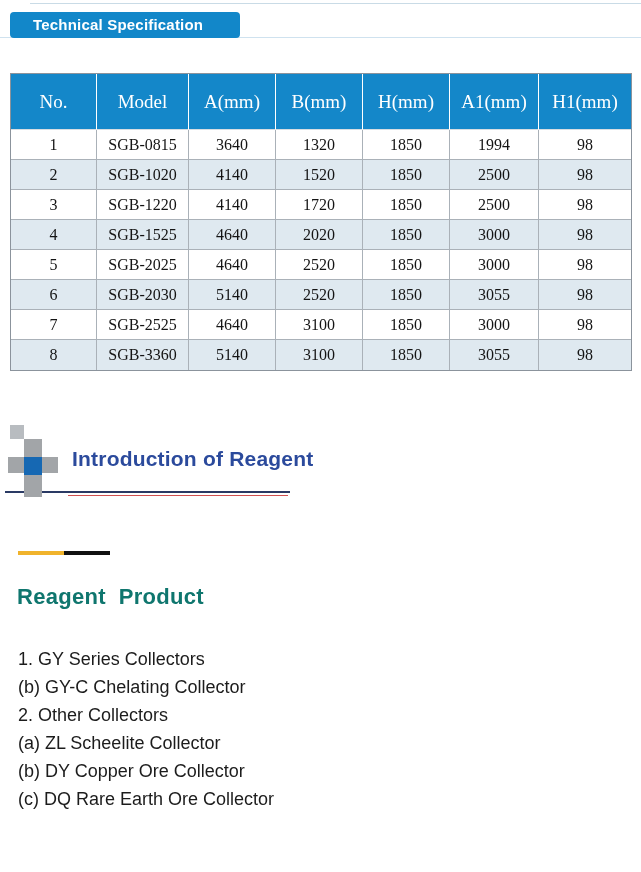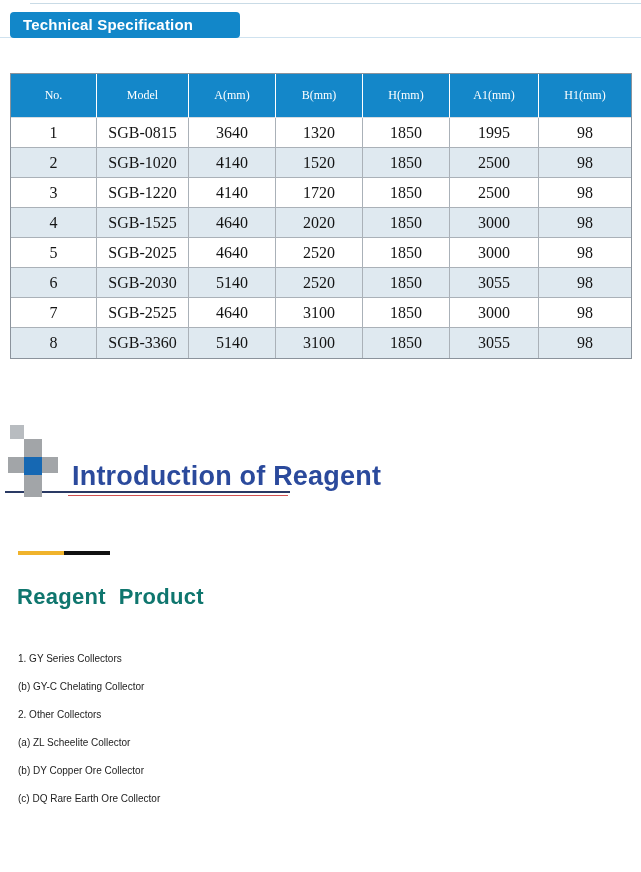--- a/index.html
+++ b/index.html
@@ -17,43 +17,43 @@
     height: 1px; background: #c9dbe6;
   }
   .banner {
     position: absolute; top: 12px; left: 10px;
     width: 230px; height: 26px;
     background: #1287c9;
     border-radius: 4px;
     color: #ffffff;
     font-size: 15px; font-weight: bold;
     line-height: 26px;
-    padding-left: 13px;
+    padding-left: 23px;
     letter-spacing: 0.2px;
     z-index: 2;
   }
   .banner-rule {
     position: absolute; top: 37px; left: 0; right: 0;
     height: 1px; background: #cfe2ef; z-index: 1;
   }
   
   table.spec {
     position: absolute; top: 73px; left: 10px;
     width: 620px;
     border-collapse: separate; border-spacing: 0;
     border: 1px solid #8b939c;
     table-layout: fixed;
     font-family: "Liberation Serif", serif;
   }
   table.spec th {
     background: #1487c9;
     color: #ffffff;
     font-weight: normal;
-    font-size: 12px;
-    height: 44px;
+    font-size: 19px;
+    height: 56px;
     text-align: center;
     vertical-align: middle;
     border-right: 1px solid #ffffff;
     border-bottom: 1px solid #d7dde2;
   }
   table.spec th:last-child { border-right: none; }
   table.spec td {
     color: #141414;
     font-size: 16px;
     height: 30px;
@@ -75,23 +75,23 @@
   table.spec th:nth-child(7) { width: 92px; }
   
   .sq { position: absolute; z-index: 3; }
   .sq-1 { top: 425px; left: 10px; width: 14px; height: 14px; background: #b8bcc0; }
   .sq-2 { top: 439px; left: 24px; width: 18px; height: 18px; background: #a2a5a8; }
   .sq-3 { top: 457px; left: 8px;  width: 16px; height: 16px; background: #a2a5a8; }
   .sq-4 { top: 457px; left: 24px; width: 18px; height: 18px; background: #1668b3; }
   .sq-5 { top: 457px; left: 42px; width: 16px; height: 16px; background: #a2a5a8; }
   .sq-6 { top: 475px; left: 24px; width: 18px; height: 22px; background: #a2a5a8; }
   .intro-title {
-    position: absolute; top: 461px; left: 72px;
+    position: absolute; top: 447px; left: 72px;
     color: #2b4a9c;
-    font-size: 27px; font-weight: bold;
+    font-size: 21px; font-weight: bold;
     letter-spacing: 0.2px;
   }
   .navy-rule {
     position: absolute; top: 491px; left: 5px;
     width: 285px; height: 2px; background: #2a3a64; z-index: 2;
   }
   .red-rule {
     position: absolute; top: 495px; left: 68px;
     width: 220px; height: 1px; background: #d05050; z-index: 2;
   }
@@ -109,21 +109,21 @@
     color: #0f766e;
     font-size: 22px; font-weight: bold;
     white-space: pre;
     letter-spacing: 0.3px;
   }
   .product-list {
     position: absolute; top: 645px; left: 18px; right: 20px;
   }
   .product-item {
     color: #1c1c1c;
-    font-size: 10px;
+    font-size: 18px;
     line-height: 28px;
     height: 28px;
     white-space: pre;
   }
 </style>
 </head>
 <body>
 
 <div class="page">
 
@@ -144,21 +144,21 @@
           <th>H1(mm)</th>
         </tr>
     </thead>
     <tbody id="spec-body">
         <tr>
           <td>1</td>
           <td>SGB-0815</td>
           <td>3640</td>
           <td>1320</td>
           <td>1850</td>
-          <td>1995</td>
+          <td>1994</td>
           <td>98</td>
         </tr>
         <tr>
           <td>2</td>
           <td>SGB-1020</td>
           <td>4140</td>
           <td>1520</td>
           <td>1850</td>
           <td>2500</td>
           <td>98</td>

